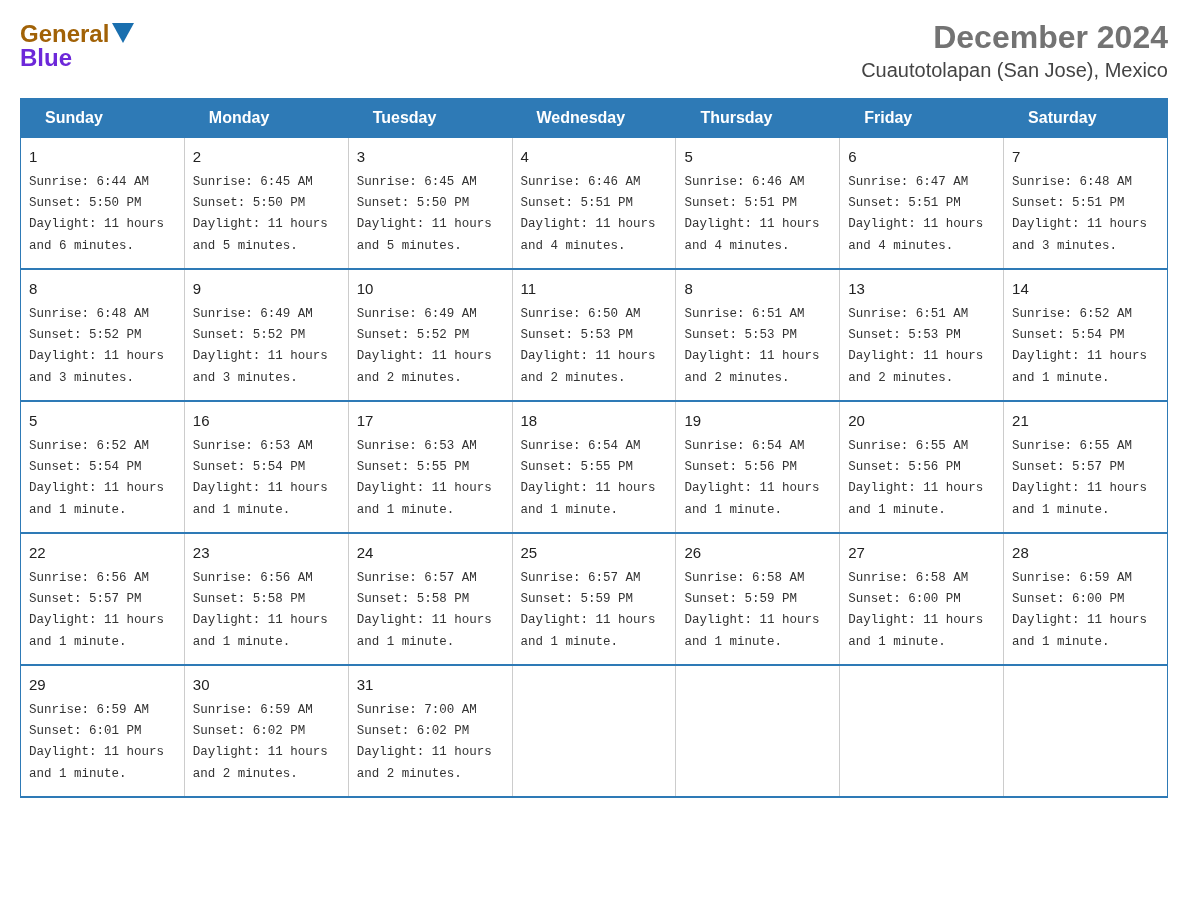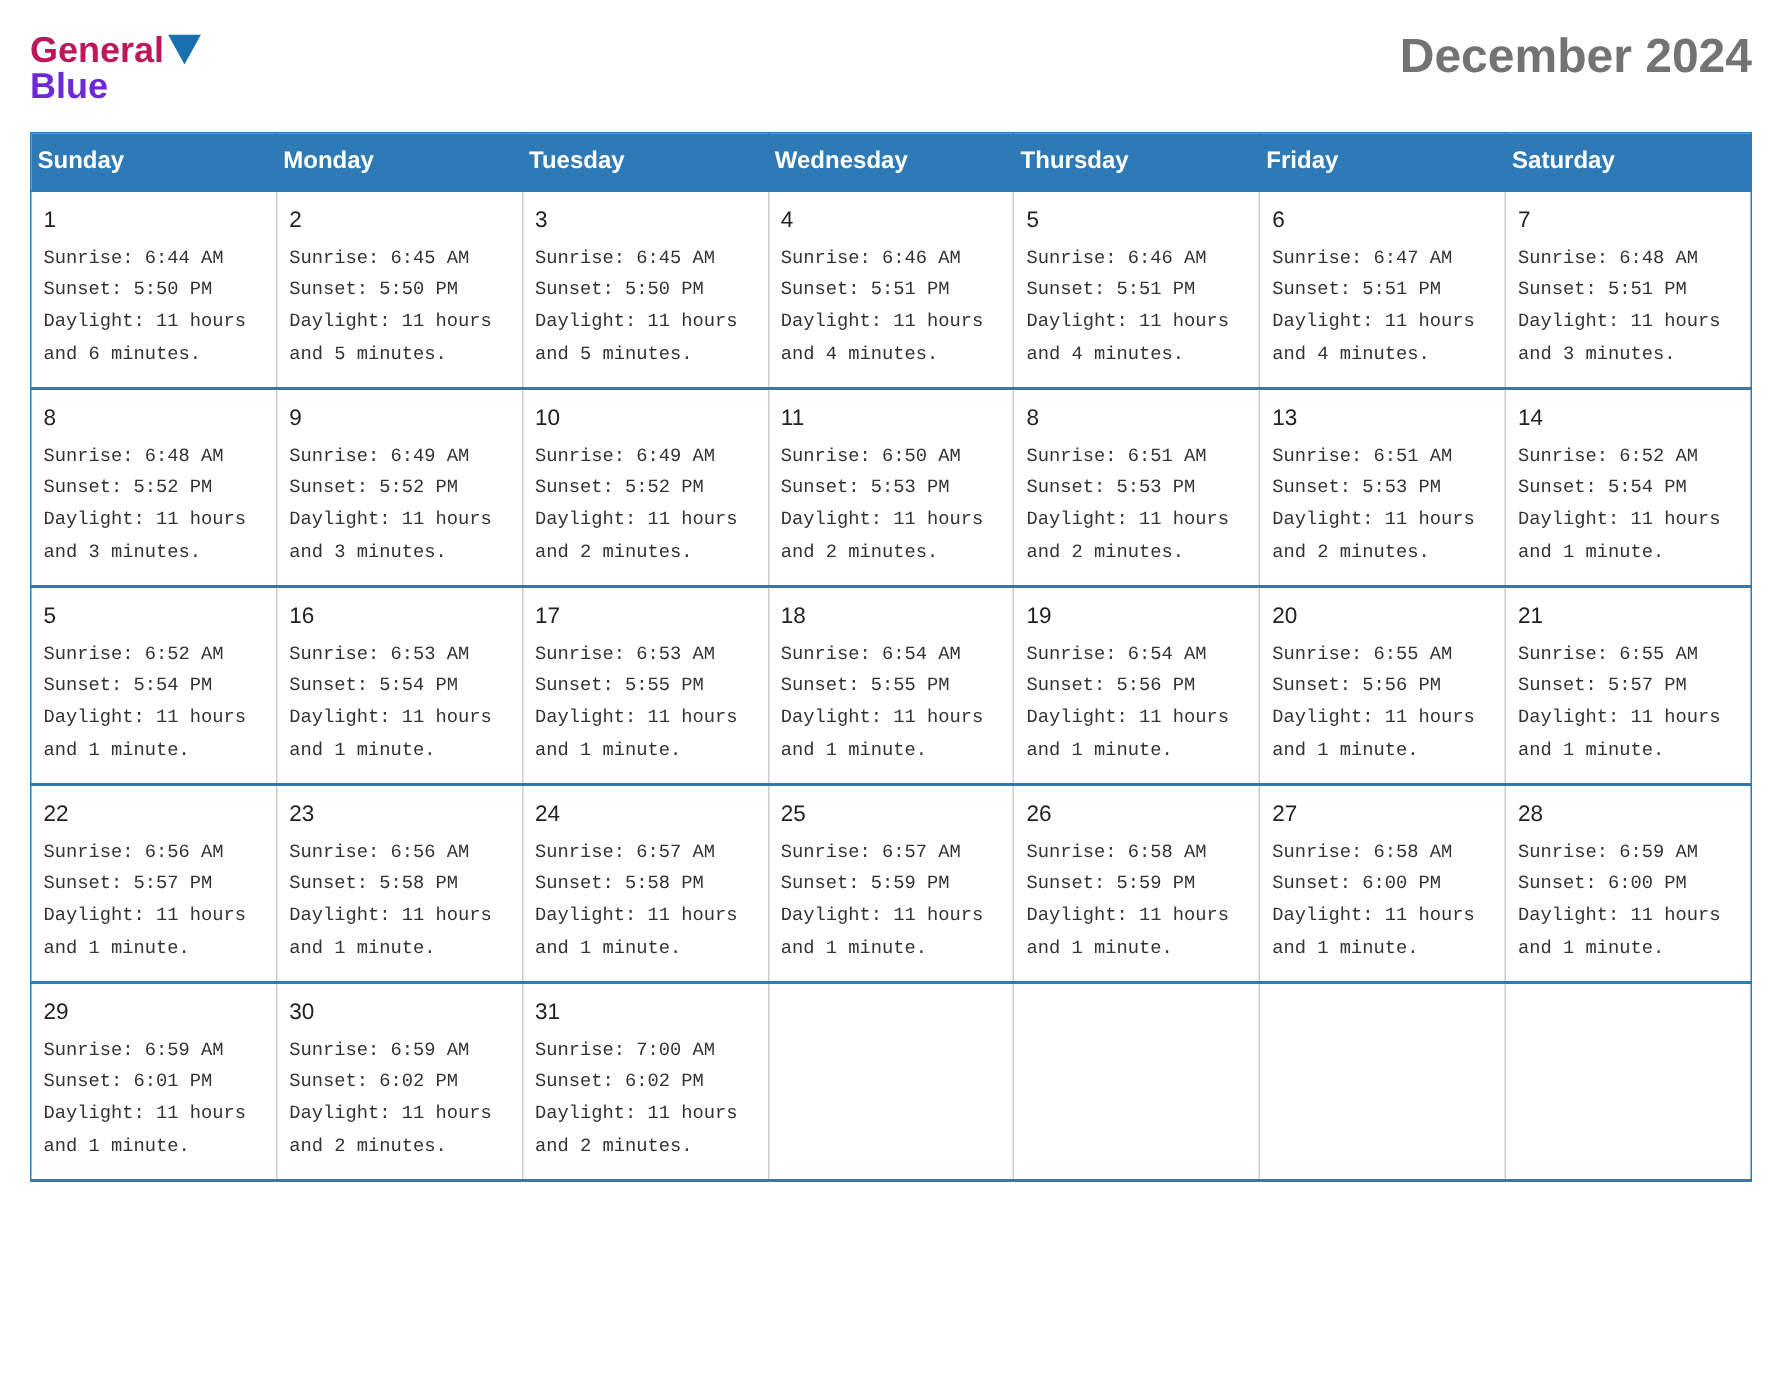--- a/index.html
+++ b/index.html
@@ -35,21 +35,21 @@
       border-collapse: collapse;
       table-layout: fixed;
     }
     thead tr {
       background-color: #2e7ab6;
     }
     thead th {
       color: #fff;
       font-size: 16px;
       font-weight: bold;
-      padding: 10px 4px;
+      padding: 10px 24px;
       text-align: left;
       border: 1px solid #2e7ab6;
     }
     tbody tr {
       border-bottom: 2px solid #2e7ab6;
     }
     tbody td {
       vertical-align: top;
       padding: 8px 8px 12px 8px;
       border-left: 1px solid #ccc;
@@ -85,21 +85,21 @@
       flex-direction: column;
       align-items: flex-start;
     }
     .logo-line1 {
       display: flex;
       align-items: center;
     }
     .general-text {
       font-size: 24px;
       font-weight: bold;
-      color: #be185d;
+      color: #a16207;
     }
     .blue-triangle {
       display: inline-block;
       margin-left: 3px;
       margin-bottom: -2px;
     }
     .logo-line2 {
       font-size: 24px;
       font-weight: bold;
       color: #6d28d9;
@@ -116,20 +116,21 @@
       <span class="blue-triangle">
         <svg width="22" height="20" viewBox="0 0 22 20">
           <polygon points="0,0 22,0 11,20" fill="#1a6faf"></polygon>
         </svg>
       </span>
     </div>
     <div class="logo-line2">Blue</div>
   </div>
   <div class="title-block">
     <div class="month-title">December 2024</div>
+    <div class="subtitle">Cuautotolapan (San Jose), Mexico</div>
   </div>
 </div>
 
 <table>
   <thead>
     <tr>
     <th>Sunday</th>
         <th>Monday</th>
         <th>Tuesday</th>
         <th>Wednesday</th>

